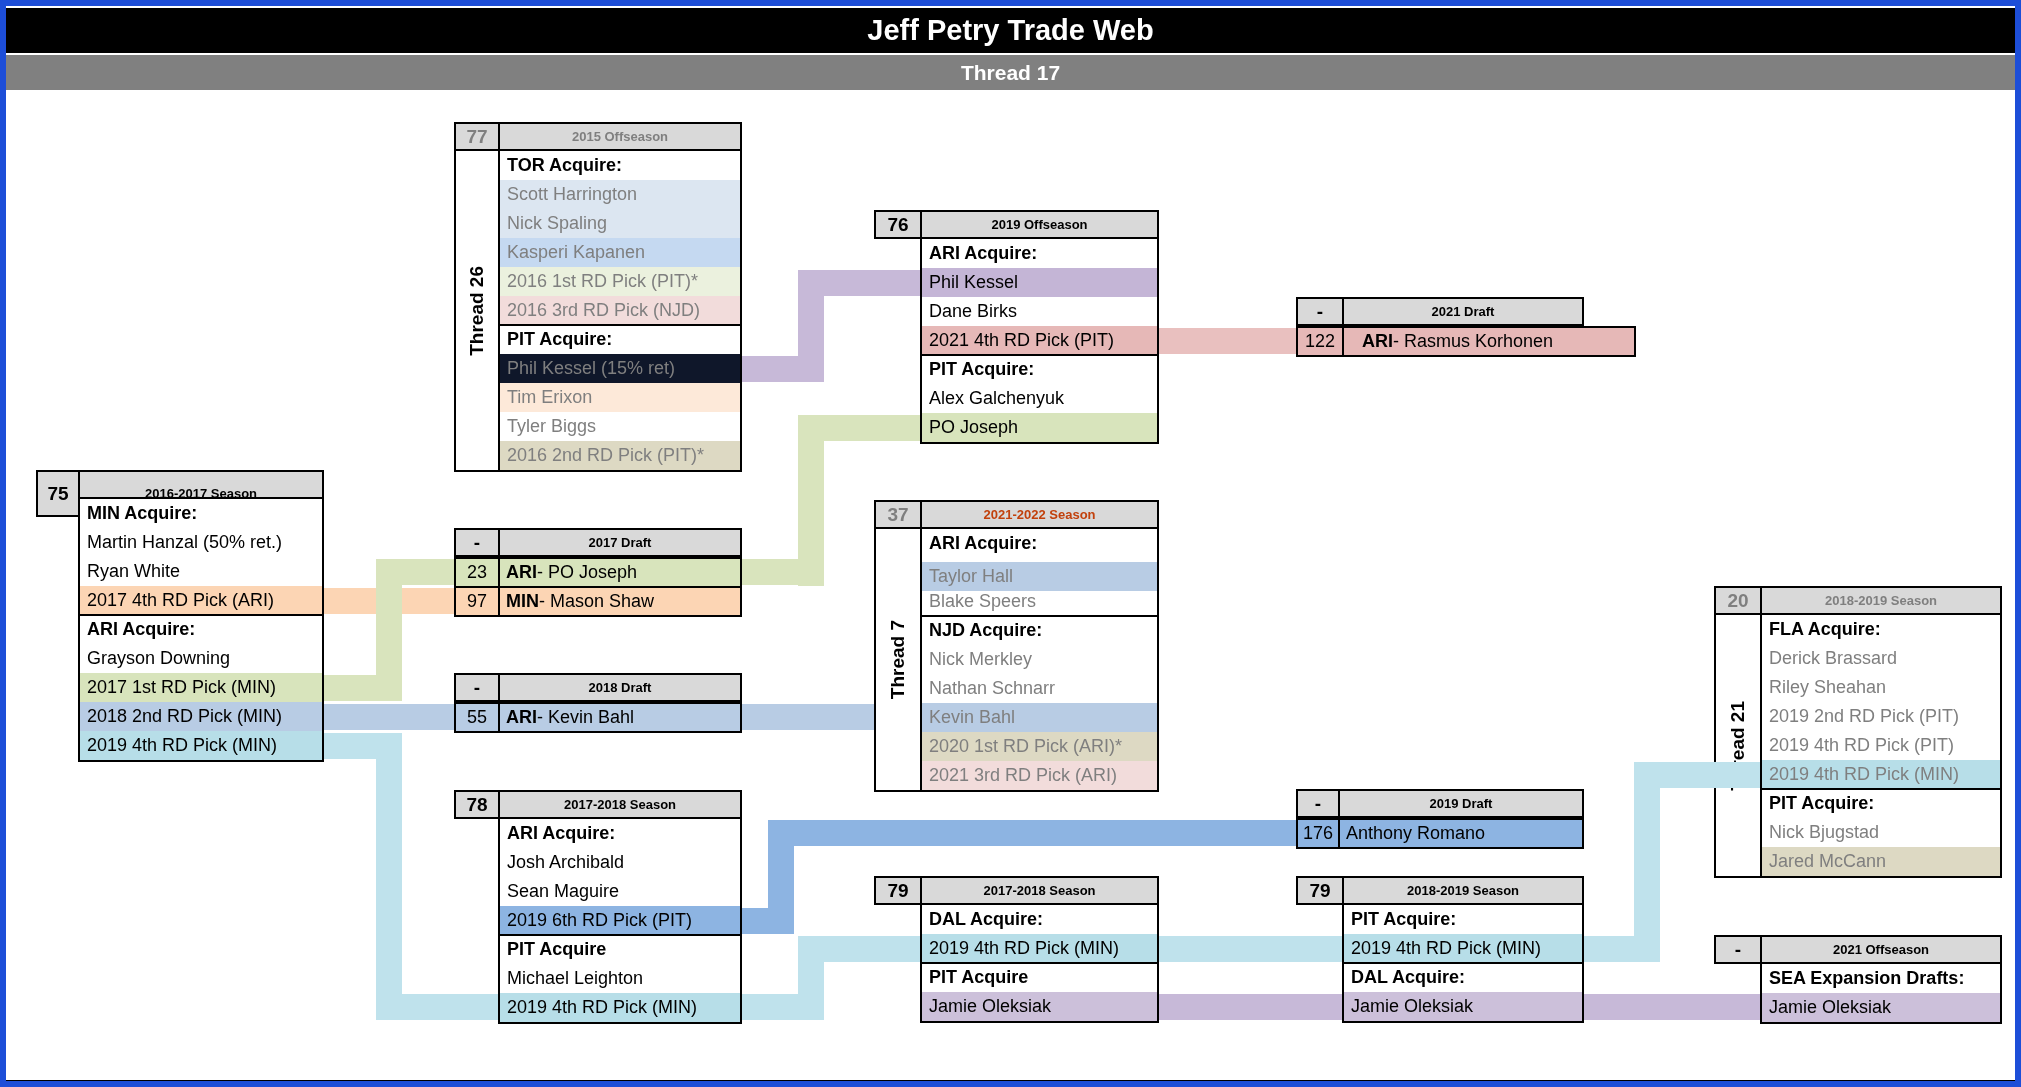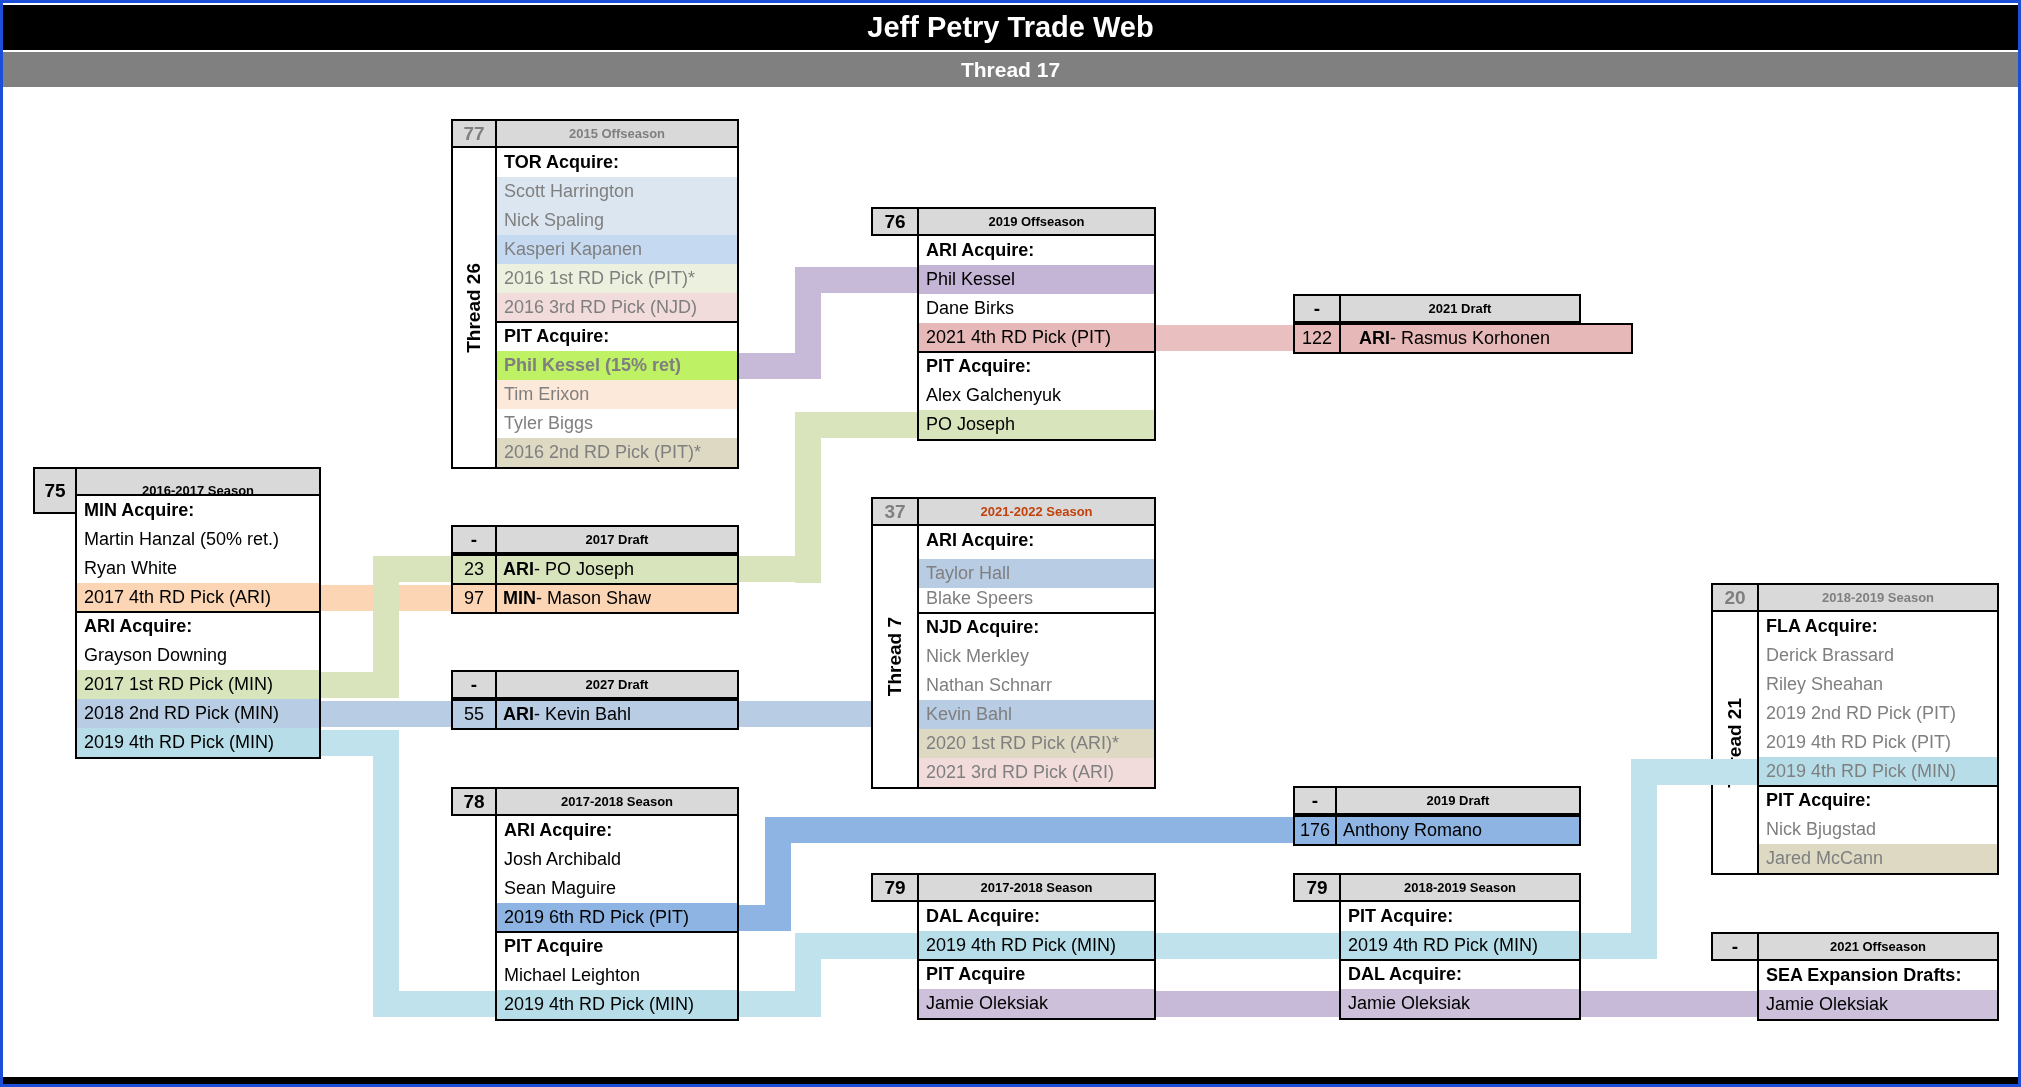--- a/index.html
+++ b/index.html
@@ -1,16 +1,16 @@
 <!DOCTYPE html>
 <html><head>
 <meta charset="utf-8">
 <style>
   html,body{margin:0;padding:0;background:#fff;font-family:"Liberation Sans",sans-serif;}
-  #frame{position:relative;width:2021px;height:1087px;background:#fff;border:3px solid #1d4ed8;box-sizing:border-box;overflow:hidden;}
+  #frame{position:relative;width:2021px;height:1087px;background:#fff;border:6px solid #1d4ed8;box-sizing:border-box;overflow:hidden;}
   .bar{position:absolute;left:0;width:100%;display:flex;align-items:center;justify-content:center;color:#fff;font-weight:700;}
   #title-bar{top:2px;height:45px;background:#000;font-size:29px;}
   #thread-bar{top:49px;height:35px;background:#808080;font-size:21px;}
   #footer-bar{top:1041px;height:33px;background:#808080;border-top:2px solid #000;box-sizing:border-box;font-size:21px;}
   #footer-date{position:absolute;right:70px;top:0;height:100%;display:flex;align-items:center;font-weight:700;font-size:21px;color:#fff;}
   #bottom-strip{position:absolute;left:0;top:1074px;width:100%;height:10px;background:#000;}
   .seg{position:absolute;z-index:1;}
   .seg.top{z-index:3;}
   .box-header{position:absolute;display:flex;background:#d9d9d9;border:2px solid #000;box-sizing:border-box;z-index:2;}
   .box-header .num{display:flex;align-items:center;justify-content:center;font-weight:700;font-size:19px;border-right:2px solid #000;box-sizing:border-box;}
@@ -73,21 +73,21 @@
       </div>
       <div class="box-body" style="left: 492px; top: 143px; width: 244px; height: 323px;">
         <div class="row bold" style="top: 0px;">TOR Acquire:</div>
         <div class="row muted" style="top: 29px; background: rgb(220, 230, 241);">Scott Harrington</div>
         <div class="row muted" style="top: 58px; background: rgb(220, 230, 241);">Nick Spaling</div>
         <div class="row muted" style="top: 87px; background: rgb(197, 217, 241);">Kasperi Kapanen</div>
         <div class="row muted" style="top: 116px; background: rgb(235, 241, 222);">2016 1st RD Pick (PIT)*</div>
         <div class="row muted" style="top: 145px; background: rgb(242, 220, 219);">2016 3rd RD Pick (NJD)</div>
         <div class="row bold" style="top: 174px;">PIT Acquire:</div>
         <div class="sepline" style="top: 173px;"></div>
-        <div class="row muted" style="top: 203px; background: #bef264; font-weight: bold;">Phil Kessel (15% ret)</div>
+        <div class="row muted" style="top: 203px; background: #0f172a;">Phil Kessel (15% ret)</div>
         <div class="row muted" style="top: 232px; background: rgb(253, 233, 217);">Tim Erixon</div>
         <div class="row muted" style="top: 261px;">Tyler Biggs</div>
         <div class="row muted" style="top: 290px; background: rgb(221, 217, 195);">2016 2nd RD Pick (PIT)*</div>
       </div>
       <div class="threadcell" style="left: 448px; top: 143px; width: 46px; height: 323px;">
         <span>Thread 26</span>
       </div>
       <div class="box-header" style="left: 868px; top: 204px; width: 285px; height: 29px;">
         <div class="num" style="width: 46px;">76</div>
         <div class="ttl">2019 Offseason</div>
@@ -142,21 +142,21 @@
       </div>
       <div class="drow" style="left: 448px; top: 580px; width: 288px; background: rgb(252, 213, 180);">
         <div class="dnum" style="width: 44px;">97</div>
         <div class="dtxt">
           <b>MIN</b>
           <span> - Mason Shaw</span>
         </div>
       </div>
       <div class="box-header" style="left: 448px; top: 667px; width: 288px; height: 29px;">
         <div class="num" style="width: 44px;">-</div>
-        <div class="ttl">2027 Draft</div>
+        <div class="ttl">2018 Draft</div>
       </div>
       <div class="drow" style="left: 448px; top: 696px; width: 288px; background: rgb(184, 204, 228);">
         <div class="dnum" style="width: 44px;">55</div>
         <div class="dtxt">
           <b>ARI</b>
           <span> - Kevin Bahl</span>
         </div>
       </div>
       <div class="box-header" style="left: 868px; top: 494px; width: 285px; height: 29px;">
         <div class="num" style="width: 46px; color: rgb(127, 127, 127);">37</div>

